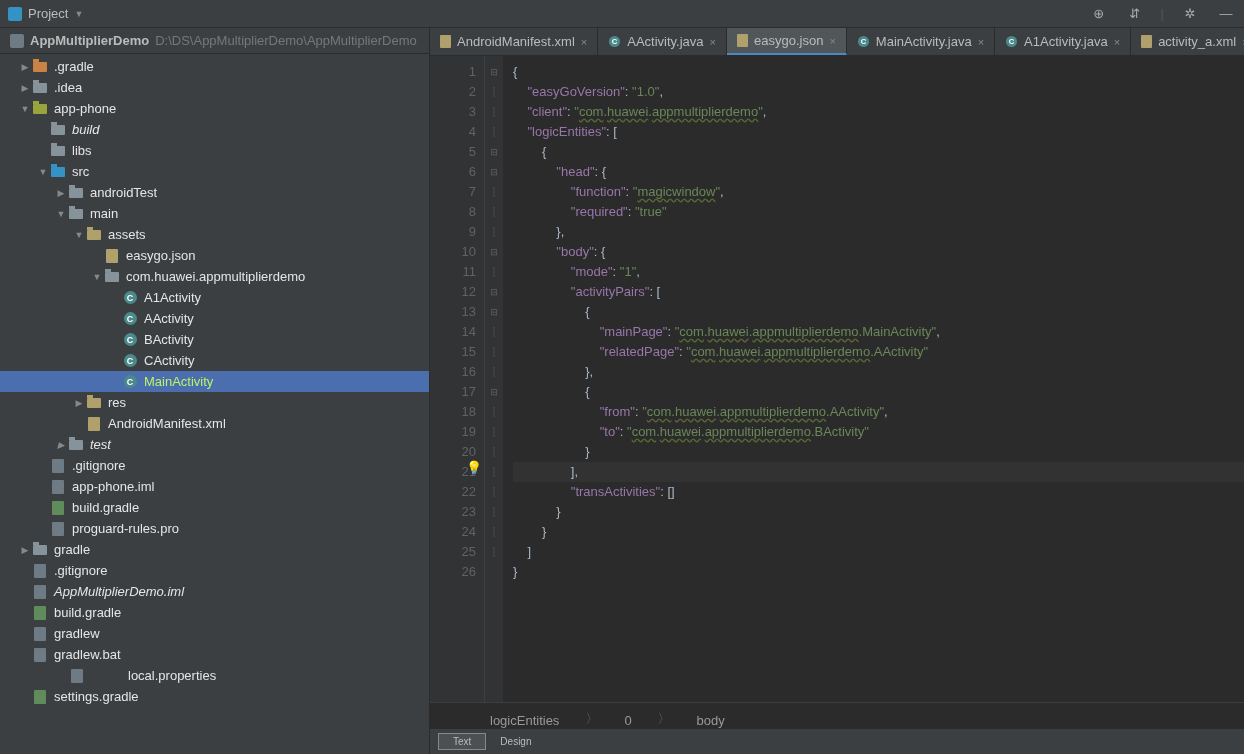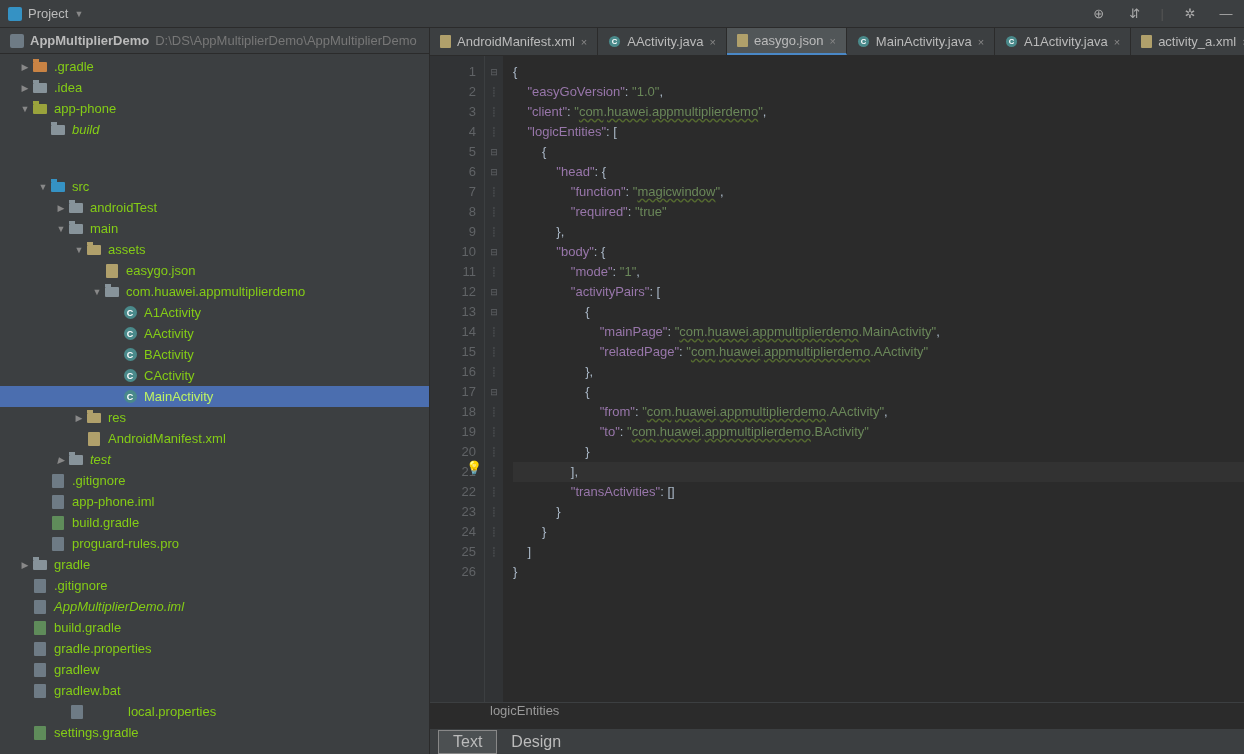--- a/index.html
+++ b/index.html
@@ -29,40 +29,40 @@
 .folder.green::before { background:#9aa33c; }
 .folder.blue { background:#3592c4; }
 .folder.blue::before { background:#3592c4; }
 .folder.yellow { background:#b0a06b; }
 .folder.yellow::before { background:#b0a06b; }
 .circ { width:13px; height:13px; border-radius:50%; background:#4a8a8b; color:#fff; font-size:9px; font-weight:bold; display:flex; align-items:center; justify-content:center; }
 .fileic { width:12px; height:14px; background:#6e7b85; border-radius:1px; }
 .fileic.json { background:#b0a06b; }
 .fileic.xml { background:#b0a06b; }
 .fileic.gr { background:#5f8c5a; }
-.lbl { color:#84cc16; }
+.lbl { color:#e5e5e5; }
 .editor { flex:1; display:flex; flex-direction:column; background:#2b2b2b; min-width:0; }
 .tabs { height:28px; display:flex; align-items:stretch; background:#3c3f41; border-bottom:1px solid #2b2b2b; overflow:hidden; }
 .tab { display:flex; align-items:center; gap:6px; padding:0 10px; color:#bbb; border-right:1px solid #2b2b2b; cursor:pointer; font-size:12px; white-space:nowrap; }
 .tab.active { background:#515658; border-bottom:2px solid #4a88c7; }
 .tab .close { color:#888; font-size:11px; }
 .code-area { flex:1; display:flex; overflow:hidden; font-family:Consolas,monospace; font-size:13px; }
 .gutter { width:55px; background:#313335; color:#606366; text-align:right; padding:6px 8px 6px 0; line-height:20px; border-right:1px solid #3c3f41; }
 .fold-col { width:18px; background:#313335; padding-top:6px; line-height:20px; }
 .fold-col div { height:20px; display:flex; align-items:center; justify-content:center; color:#606366; font-size:9px; }
 .code { flex:1; padding:6px 0 6px 10px; line-height:20px; white-space:pre; color:#a9b7c6; overflow:hidden; }
 .code .line { height:20px; }
 .code .line.cur { background:#323232; }
 .k { color:#9876aa; } 
 .s { color:#6a8759; } 
 .u { text-decoration:underline wavy #556b2f; text-underline-offset:2px; }
-.crumb2 { height:26px; border-top:1px solid #3c3f41; display:flex; align-items:flex-start; padding-left:60px; gap:8px; color:#999; font-size:12px; background:#2b2b2b;flex-direction:column; }
+.crumb2 { height:26px; border-top:1px solid #3c3f41; display:flex; align-items:flex-end; padding-left:60px; gap:26px; color:#999; font-size:12px; background:#2b2b2b; }
 .crumb2 .sep { color:#666; }
 .bottom-tabs { height:26px; display:flex; align-items:center; background:#3c3f41; border-top:1px solid #2b2b2b; padding-left:8px; }
-.btab { padding:2px 14px; color:#bbb; cursor:pointer; font-size:16px; }
+.btab { padding:2px 14px; color:#bbb; cursor:pointer; font-size:10px; }
 .btab.active { border:1px solid #888; background:#4c5052; }
 .bulb { position:absolute; color:#f2c94c; font-size:13px; }
 </style>
 </head>
 <body>
 
 <div class="topbar">
   <div class="left">
     <span class="proj-icon"></span>
     <span>Project</span>
@@ -106,21 +106,28 @@
           </span>
           <span class="lbl">app-phone</span>
         </div>
         <div class="tree-row" style="padding-left: 36px; font-style: italic;">
           <span class="arrow "></span>
           <span class="ticon">
             <span class="folder"></span>
           </span>
           <span class="lbl">build</span>
         </div>
-        <div class="tree-row" style="padding-left: 36px; margin-top: 36px;">
+        <div class="tree-row" style="padding-left: 36px;">
+          <span class="arrow "></span>
+          <span class="ticon">
+            <span class="folder"></span>
+          </span>
+          <span class="lbl">libs</span>
+        </div>
+        <div class="tree-row" style="padding-left: 36px;">
           <span class="arrow down"></span>
           <span class="ticon">
             <span class="folder blue"></span>
           </span>
           <span class="lbl">src</span>
         </div>
         <div class="tree-row" style="padding-left: 54px;">
           <span class="arrow right"></span>
           <span class="ticon">
             <span class="folder"></span>
@@ -259,27 +266,20 @@
             <span class="fileic "></span>
           </span>
           <span class="lbl">AppMultiplierDemo.iml</span>
         </div>
         <div class="tree-row" style="padding-left: 18px;">
           <span class="arrow "></span>
           <span class="ticon">
             <span class="fileic gr"></span>
           </span>
           <span class="lbl">build.gradle</span>
-        </div>
-        <div class="tree-row" style="padding-left: 18px;">
-          <span class="arrow "></span>
-          <span class="ticon">
-            <span class="fileic "></span>
-          </span>
-          <span class="lbl">gradle.properties</span>
         </div>
         <div class="tree-row" style="padding-left: 18px;">
           <span class="arrow "></span>
           <span class="ticon">
             <span class="fileic "></span>
           </span>
           <span class="lbl">gradlew</span>
         </div>
         <div class="tree-row" style="padding-left: 18px;">
           <span class="arrow "></span>

